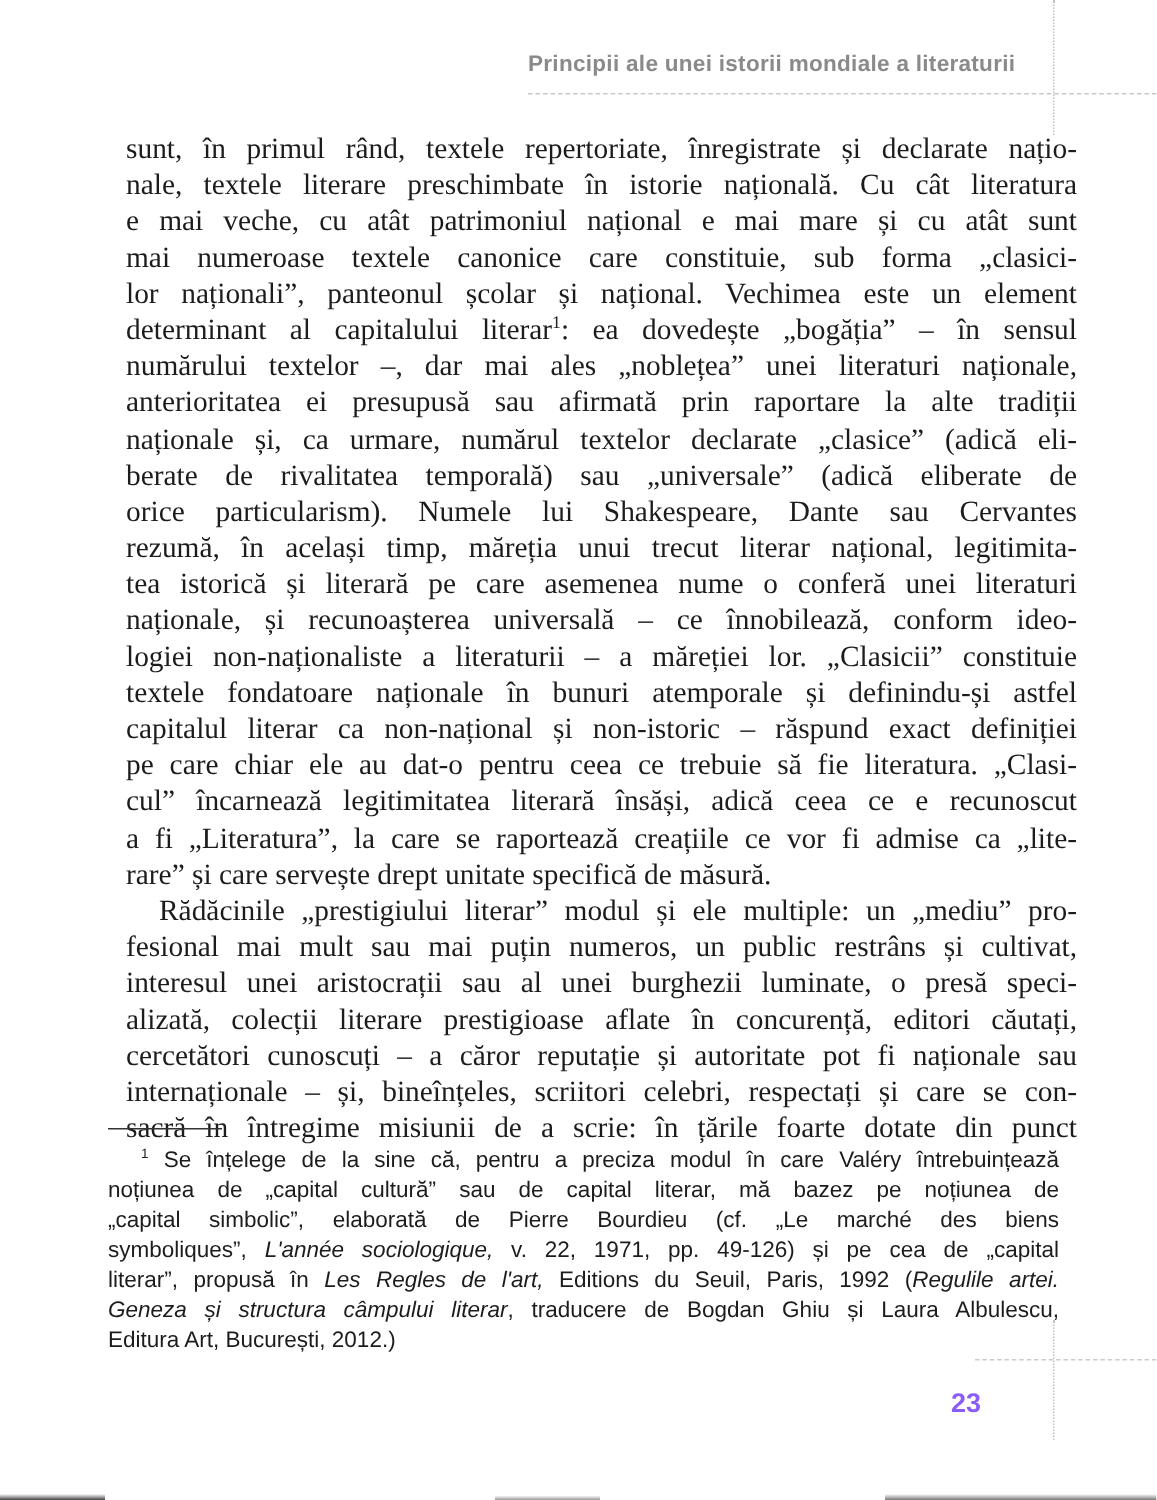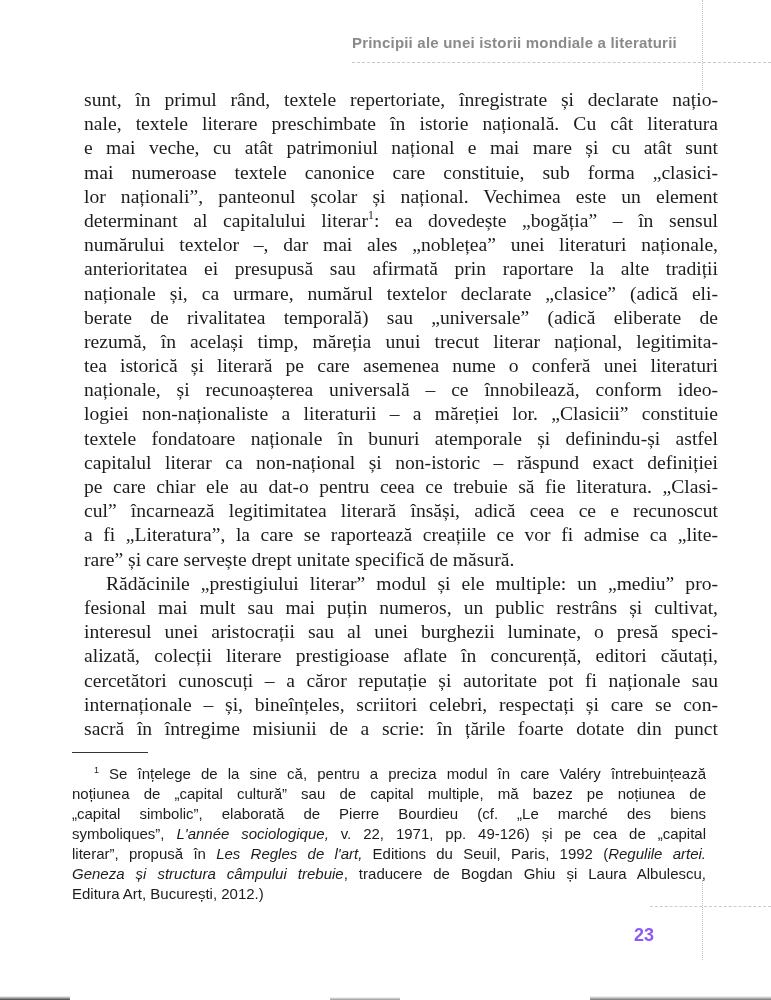--- a/index.html
+++ b/index.html
@@ -61,20 +61,21 @@
   <span class="line">sunt, în primul rând, textele repertoriate, înregistrate și declarate națio-</span>
   <span class="line">nale, textele literare preschimbate în istorie națională. Cu cât literatura</span>
   <span class="line">e mai veche, cu atât patrimoniul național e mai mare și cu atât sunt</span>
   <span class="line">mai numeroase textele canonice care constituie, sub forma „clasici-</span>
   <span class="line">lor naționali”, panteonul școlar și național. Vechimea este un element</span>
   <span class="line"><span>determinant al capitalului literar</span><sup>1</sup><span>: ea dovedește „bogăția” – în sensul</span></span>
   <span class="line">numărului textelor –, dar mai ales „noblețea” unei literaturi naționale,</span>
   <span class="line">anterioritatea ei presupusă sau afirmată prin raportare la alte tradiții</span>
   <span class="line">naționale și, ca urmare, numărul textelor declarate „clasice” (adică eli-</span>
   <span class="line">berate de rivalitatea temporală) sau „universale” (adică eliberate de</span>
+  <span class="line">orice particularism). Numele lui Shakespeare, Dante sau Cervantes</span>
   <span class="line">rezumă, în același timp, măreția unui trecut literar național, legitimita-</span>
   <span class="line">tea istorică și literară pe care asemenea nume o conferă unei literaturi</span>
   <span class="line">naționale, și recunoașterea universală – ce înnobilează, conform ideo-</span>
   <span class="line">logiei non-naționaliste a literaturii – a măreției lor. „Clasicii” constituie</span>
   <span class="line">textele fondatoare naționale în bunuri atemporale și definindu-și astfel</span>
   <span class="line">capitalul literar ca non-național și non-istoric – răspund exact definiției</span>
   <span class="line">pe care chiar ele au dat-o pentru ceea ce trebuie să fie literatura. „Clasi-</span>
   <span class="line">cul” încarnează legitimitatea literară însăși, adică ceea ce e recunoscut</span>
   <span class="line">a fi „Literatura”, la care se raportează creațiile ce vor fi admise ca „lite-</span>
   <span class="line last">rare” și care servește drept unitate specifică de măsură.</span>
@@ -84,25 +85,25 @@
   <span class="line">alizată, colecții literare prestigioase aflate în concurență, editori căutați,</span>
   <span class="line">cercetători cunoscuți – a căror reputație și autoritate pot fi naționale sau</span>
   <span class="line">internaționale – și, bineînțeles, scriitori celebri, respectați și care se con-</span>
   <span class="line">sacră în întregime misiunii de a scrie: în țările foarte dotate din punct</span>
 </div>
 
 <div class="fn-rule"></div>
 
 <div class="footnote">
   <span class="line fn-indent"><sup>1</sup> <span>Se înțelege de la sine că, pentru a preciza modul în care Valéry întrebuințează</span></span>
-  <span class="line">noțiunea de „capital cultură” sau de capital multiple, mă bazez pe noțiunea de</span>
+  <span class="line">noțiunea de „capital cultură” sau de capital literar, mă bazez pe noțiunea de</span>
   <span class="line">„capital simbolic”, elaborată de Pierre Bourdieu (cf. „Le marché des biens</span>
   <span class="line"><span>symboliques”, </span><i>L'année sociologique,</i><span> v. 22, 1971, pp. 49-126) și pe cea de „capital</span></span>
   <span class="line"><span>literar”, propusă în </span><i>Les Regles de l'art,</i><span> Editions du Seuil, Paris, 1992 (</span><i>Regulile artei.</i></span>
-  <span class="line"><i>Geneza și structura câmpului trebuie</i><span>, traducere de Bogdan Ghiu și Laura Albulescu,</span></span>
+  <span class="line"><i>Geneza și structura câmpului literar</i><span>, traducere de Bogdan Ghiu și Laura Albulescu,</span></span>
   <span class="line last">Editura Art, București, 2012.)</span>
 </div>
 
 <div class="foot-rule-right"></div>
 <div class="page-number">23</div>
 <div class="bottom-edge-left"></div>
 <div class="bottom-edge-mid"></div>
 <div class="bottom-edge-right"></div>
 
 </body></html>

